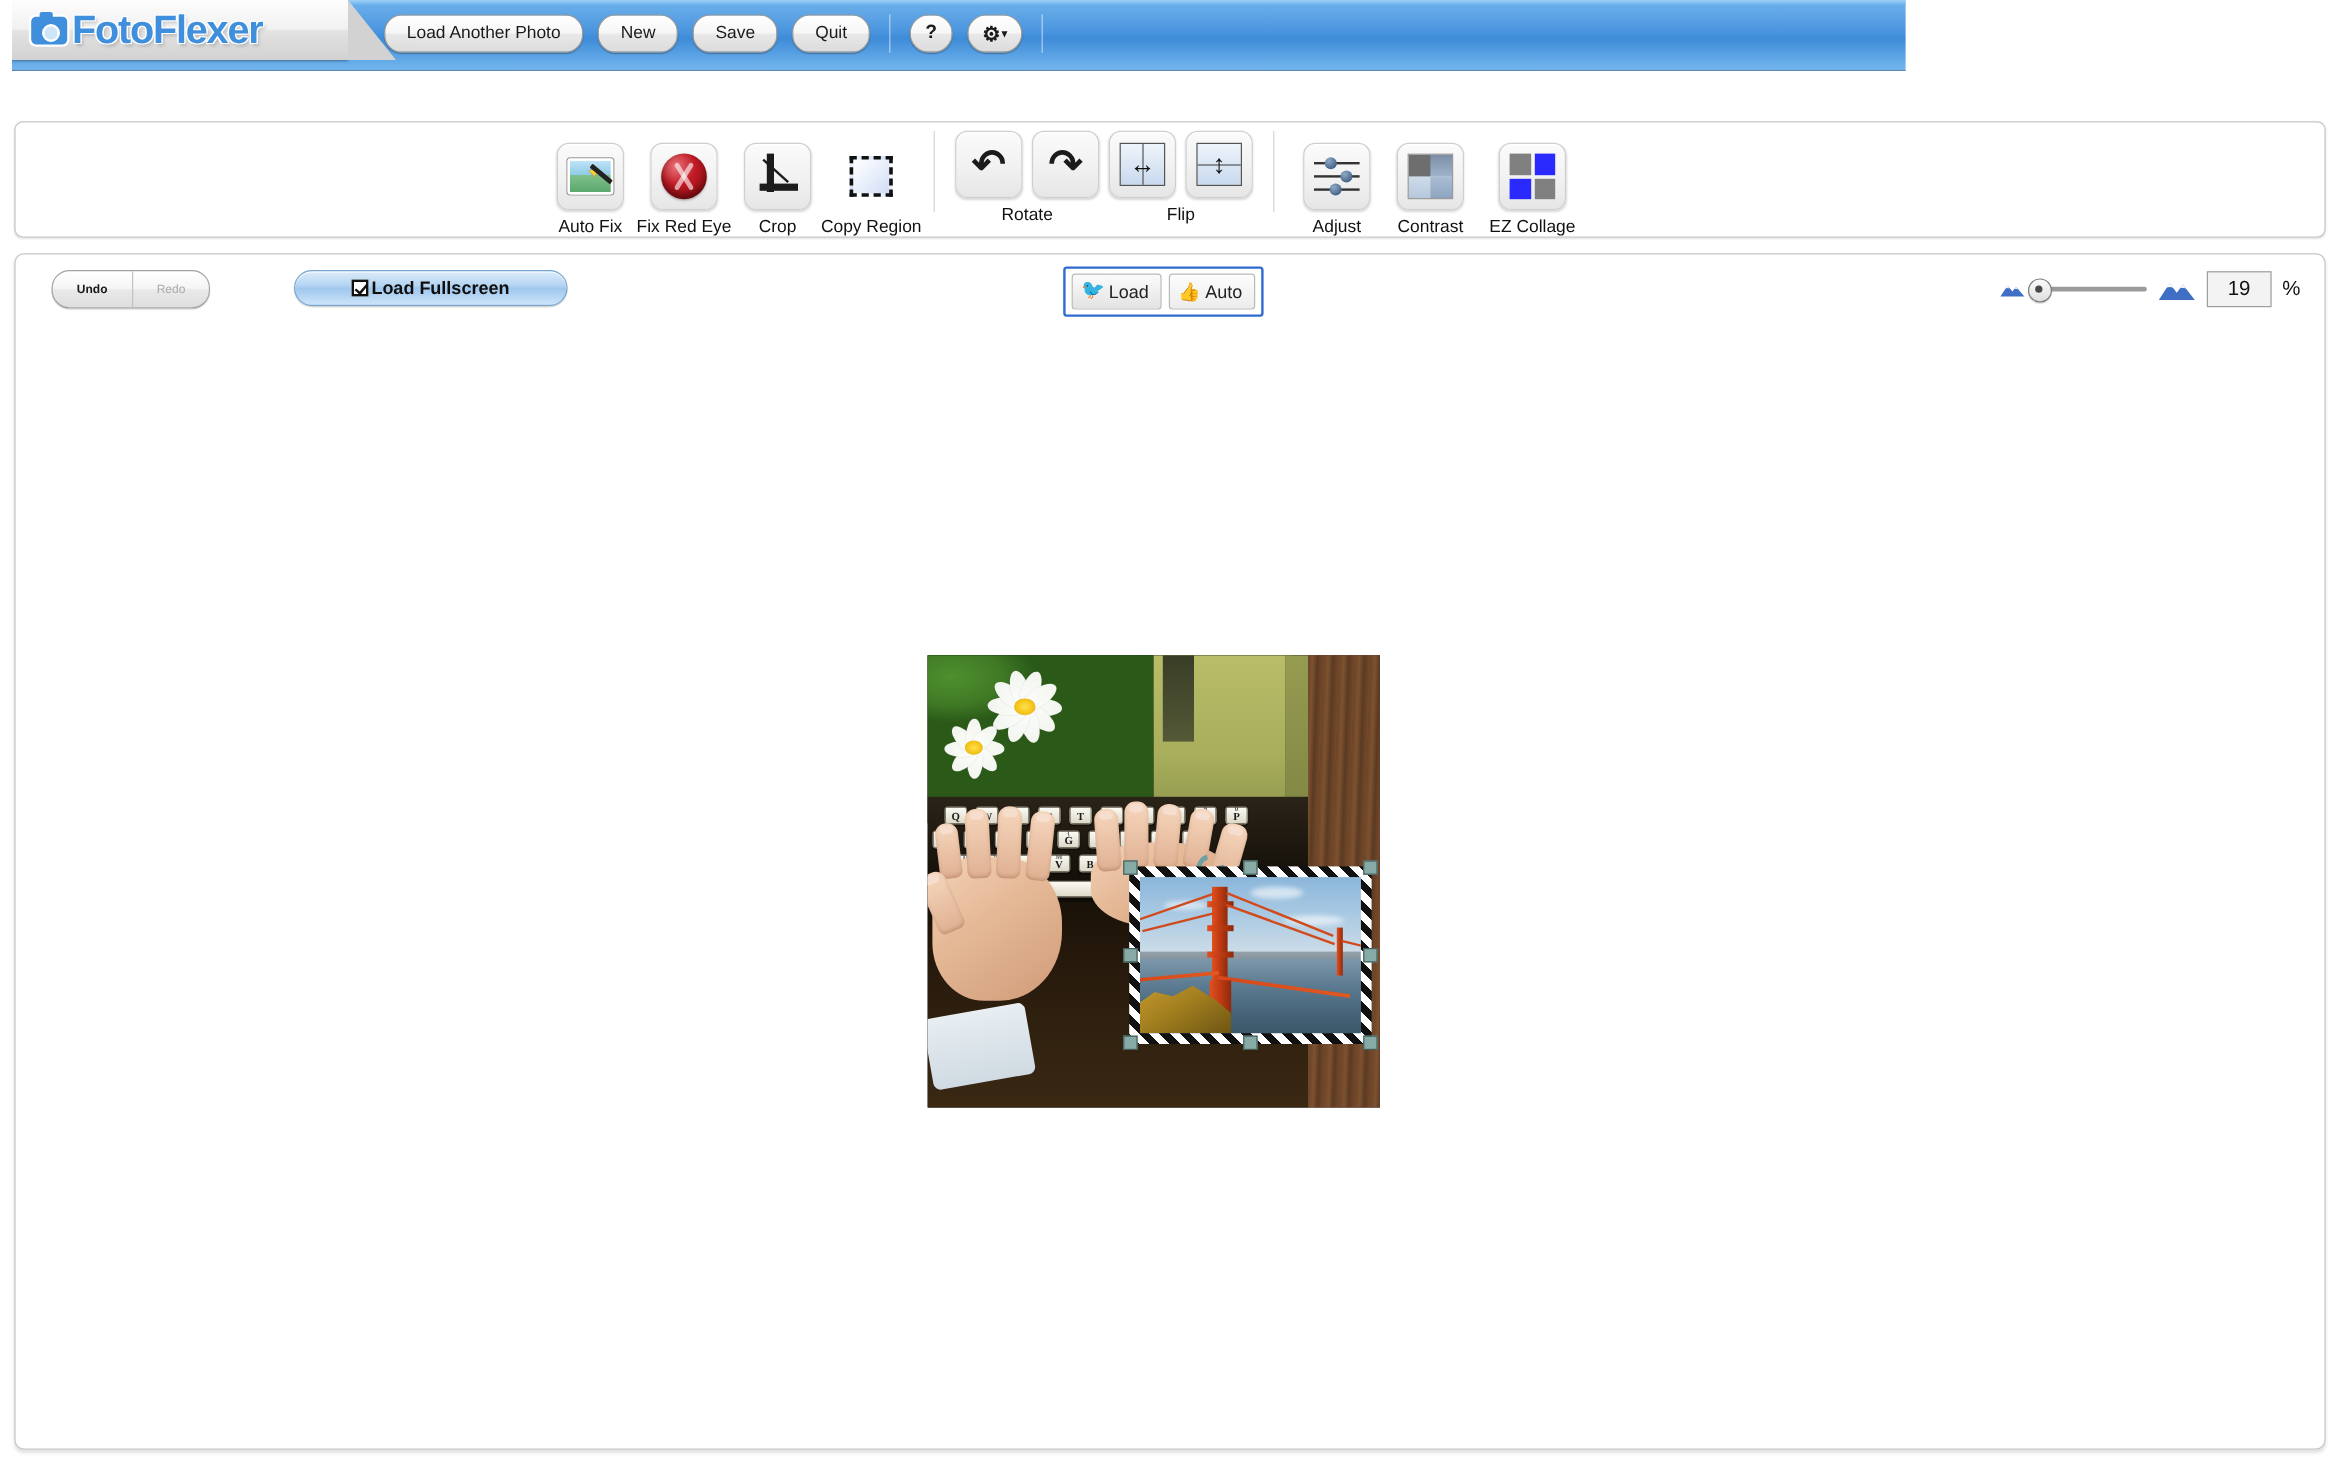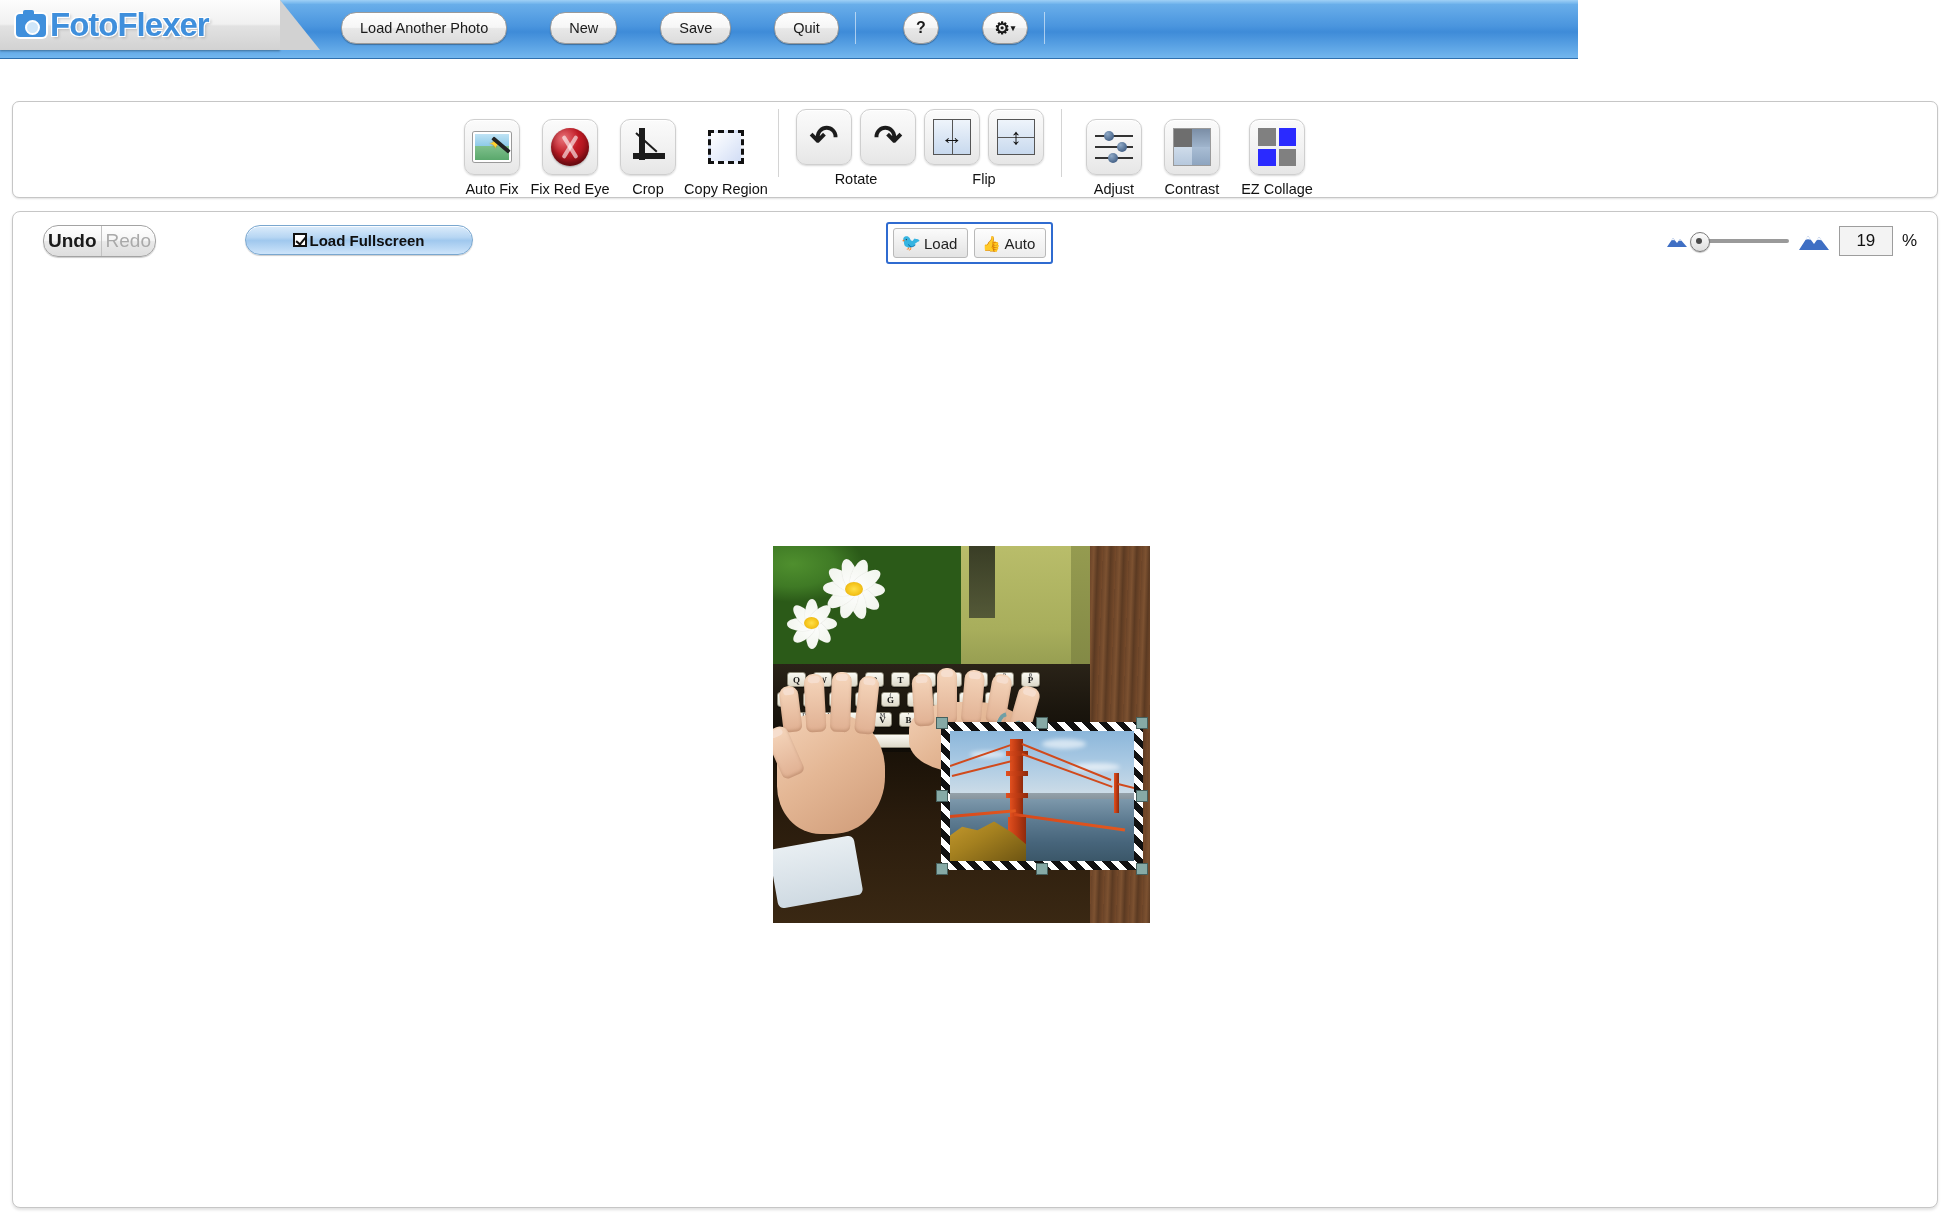--- a/index.html
+++ b/index.html
@@ -12,21 +12,21 @@
     position: relative;
     width: 1950px;
     height: 1219px;
     overflow: hidden;
     background: #ffffff;
   }
 
   
   .topbar {
     position: absolute;
-    left: 0; top: 0;
+    left: 10px; top: 0;
     width: 1578px; height: 58px;
     background: linear-gradient(to bottom, #6fb3ec 0%, #4a95de 45%, #3e8bd8 55%, #72b6ee 100%);
     border-bottom: 1px solid #2e6fae;
     overflow: hidden;
   }
   .topbar-lightstrip {
     position: absolute; left: 0; top: 0; width: 100%; height: 4px;
     background: linear-gradient(to bottom, #9fd0f6, #6fb3ec);
   }
   .logo-plate {
@@ -92,21 +92,20 @@
     height: 30px;
     padding: 0 18px;
     border-radius: 15px;
     background: linear-gradient(to bottom, #ffffff 0%, #f6f6f6 48%, #e8e8e8 52%, #dcdcdc 100%);
     border: 1px solid #9a9a9a;
     box-shadow: 0 1px 1px rgba(0,0,0,.3), inset 0 1px 0 #fff;
     font-size: 14.5px; color: #1a1a1a;
     display: flex; align-items: center; justify-content: center;
     cursor: pointer;
     white-space: nowrap;
-    margin-left: 31px;
   }
   .tb-divider {
     width: 1px; height: 32px;
     background: rgba(255,255,255,.55);
     margin: 0 4px;
   }
   .tbtn.round {
     width: 34px; padding: 0;
     border-radius: 17px;
     font-weight: bold; font-size: 16px;
@@ -292,23 +291,23 @@
     left: 30px; top: 13px;
     display: flex;
     height: 30px;
     border-radius: 15px;
     background: linear-gradient(to bottom, #ffffff 0%, #f5f5f5 48%, #e9e9e9 52%, #dedede 100%);
     border: 1px solid #a3a3a3;
     box-shadow: 0 1px 1px rgba(0,0,0,.2), inset 0 1px 0 #fff;
     overflow: hidden;
   }
   .undo-redo .seg {
-    padding: 0 4px;
+    padding: 0 20px;
     display: flex; align-items: center; justify-content: center;
-    font-size: 19px; font-weight: bold; color: #1a1a1a;
+    font-size: 10px; font-weight: bold; color: #1a1a1a;
     cursor: pointer;
     text-align: right;
   }
   .undo-redo .seg.disabled { color: #a9a9a9; font-weight: normal; cursor: default; }
   .undo-redo .segsep { width: 1px; background: #c2c2c2; }
 
   .exitfs {
     position: absolute;
     left: 232px; top: 13px;
     width: 228px; height: 30px;

